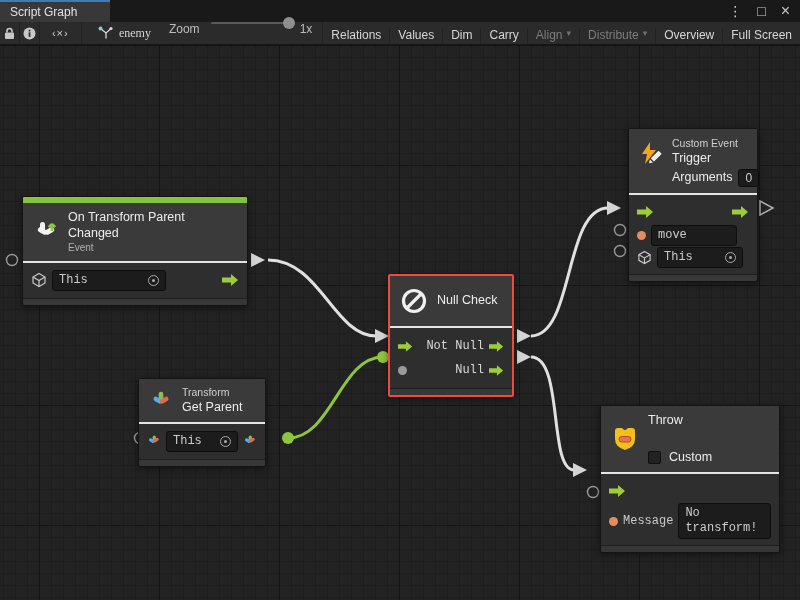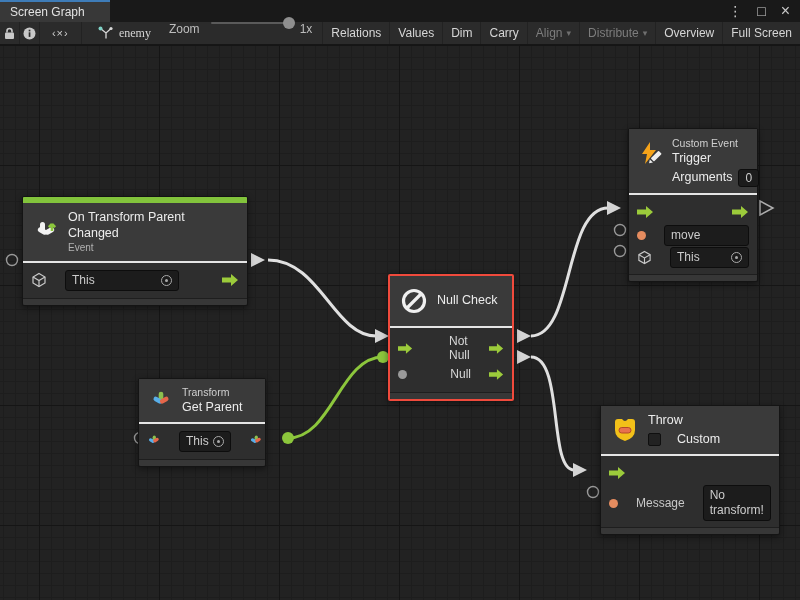--- a/index.html
+++ b/index.html
@@ -33,22 +33,22 @@
     display:flex; align-items:stretch; font-size:12px; color:#d6d6d6;
   }
   .tgroup { display:flex; align-items:center; border-right:1px solid #222; }
   .ticonbtn { width:27px; display:flex; align-items:center; justify-content:center; border-right:1px solid #222; }
   .tbreadcrumb { width:58px; display:flex; align-items:center; justify-content:center; border-right:1px solid #222; color:#cfcfcf; font-size:11px; letter-spacing:1px; }
   .graphname { display:flex; align-items:center; gap:6px; padding:0 14px 0 16px;font-family:Liberation Serif, serif; }
   .zoomgroup { display:flex; align-items:flex-start; gap:7px; padding:0 10px 0 4px; }
   .zoom-track { position:relative; width:82px; height:2px; background:#5a5a5a; border-radius:1px; }
   .zoom-handle { position:absolute; right:-2px; top:-5px; width:12px; height:12px; border-radius:50%; background:#8f8f8f; }
   .tbtn {
-    display:flex; align-items:center; gap:4px; padding:0 8px;
-    border-right:1px solid #222; white-space:nowrap; cursor:default;
+    display:flex; gap:4px; padding:0 8px;
+    border-right:1px solid #222; white-space:nowrap; cursor:default;margin-top:6px;
   }
   .tbtn.disabled { color:#7d7d7d; }
   .tbtn .dd { font-size:9px; color:#9a9a9a; }
   .tbtn.disabled .dd { color:#6f6f6f; }
 
   
   .canvas {
     position:absolute; top:45px; left:0; width:800px; height:555px;
     background-color:#222222;
     background-image:
@@ -71,21 +71,21 @@
   .node.selected { border:2px solid #f04a3c; }
   .strip { height:6px; background:#82c43c; border-radius:1px 1px 0 0; }
   .nhdr {
     display:flex; align-items:center; gap:9px;
     background:#3a3a3a; padding:7px 10px; border-bottom:2px solid #e5e5e5;
   }
   .ntitle { font-size:12.5px; color:#ececec; line-height:1.25; }
   .nsub { font-size:10px; color:#b2b2b2; line-height:1.3; }
   .ncat { font-size:10.5px; color:#cfcfcf; line-height:1.3; }
   .nbody { padding:5px 8px 6px 8px; background:#2e2e2e; }
-  .nrow { display:flex; align-items:center; gap:18px; min-height:24px; }
+  .nrow { display:flex; align-items:center; gap:5px; min-height:24px;font-family:Liberation Mono, monospace; }
   .nfooter { height:7px; background:#373737; border-top:1px solid #1e1e1e; border-radius:0 0 2px 2px; }
   .spacer { flex:1; }
 
   .nfield {
     background:#1c1c1c; border:1px solid #0d0d0d; border-radius:3px;
     color:#cccccc; padding:2px 6px; font-size:12px; line-height:15px;
     display:flex; align-items:center; gap:4px; min-height:20px;
   }
   .target-ic { margin-left:auto; width:11px; height:11px; border:1px solid #aaa; border-radius:50%; position:relative; flex:none; }
   .target-ic::after { content:""; position:absolute; left:3px; top:3px; width:3px; height:3px; border-radius:50%; background:#aaa; }
@@ -99,21 +99,21 @@
 
   .arrow-ic { flex:none; display:block; }
   .portlabel { color:#d8d8d8; }
   .msglabel { color:#c9c9c9; }
 </style>
 </head>
 <body>
 
 <div class="tabbar">
   <div class="tab">
-    <span>Screen Graph</span>
+    <span>Script Graph</span>
   </div>
   <div class="window-controls">
     <span>⋮</span>
     <span>□</span>
     <span style="font-size:16px;">×</span>
   </div>
 </div>
 
 <div class="toolbar">
   <div class="ticonbtn">
@@ -368,21 +368,21 @@
   </div>
 
   <div class="node" style="left:600px; top:360px; width:180px;">
     <div class="nhdr">
       <svg width="28" height="28" viewBox="0 0 28 28" class="arrow-ic">
         <path d="M4 6 q0 -3 3 -3 l4 0 q3 4 6 0 l4 0 q3 0 3 3 l0 8 q0 8 -10 11 q-10 -3 -10 -11 z" fill="#f2c019"></path>
         <rect x="8" y="11.5" width="12" height="5.5" rx="2.7" fill="#e8714e" stroke="#b34a28" stroke-width="1"></rect>
       </svg>
       <div>
         <div class="ntitle">Throw</div>
-        <div style="display:flex; align-items:center; gap:16px; margin-top:3px;">
+        <div style="display:flex; align-items:center; gap:8px; margin-top:21px;">
           <span class="checkbox"></span>
           <span class="ntitle">Custom</span>
         </div>
       </div>
     </div>
     <div class="nbody">
       <div class="nrow">
         <svg width="17" height="12" viewBox="0 0 17 12" class="arrow-ic">
           <polygon points="0,3.5 9,3.5 9,0 16,6 9,12 9,8.5 0,8.5" fill="#9ccb3b"></polygon>
         </svg>

